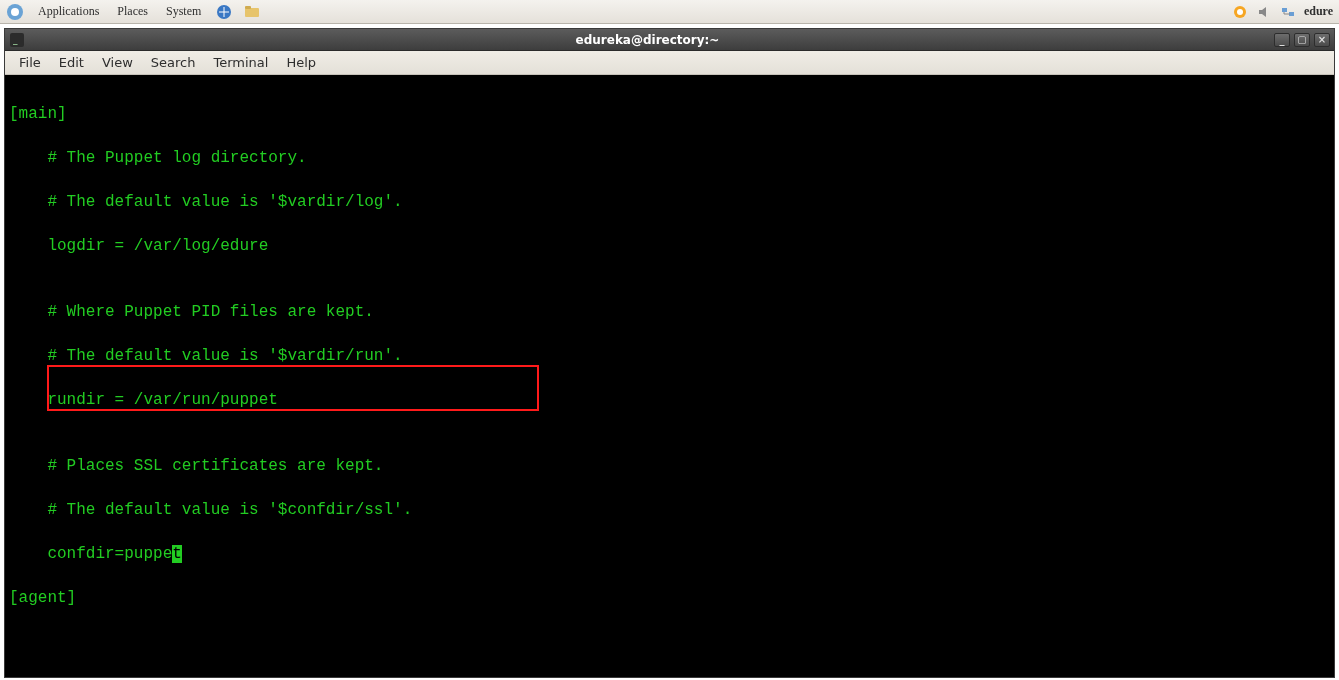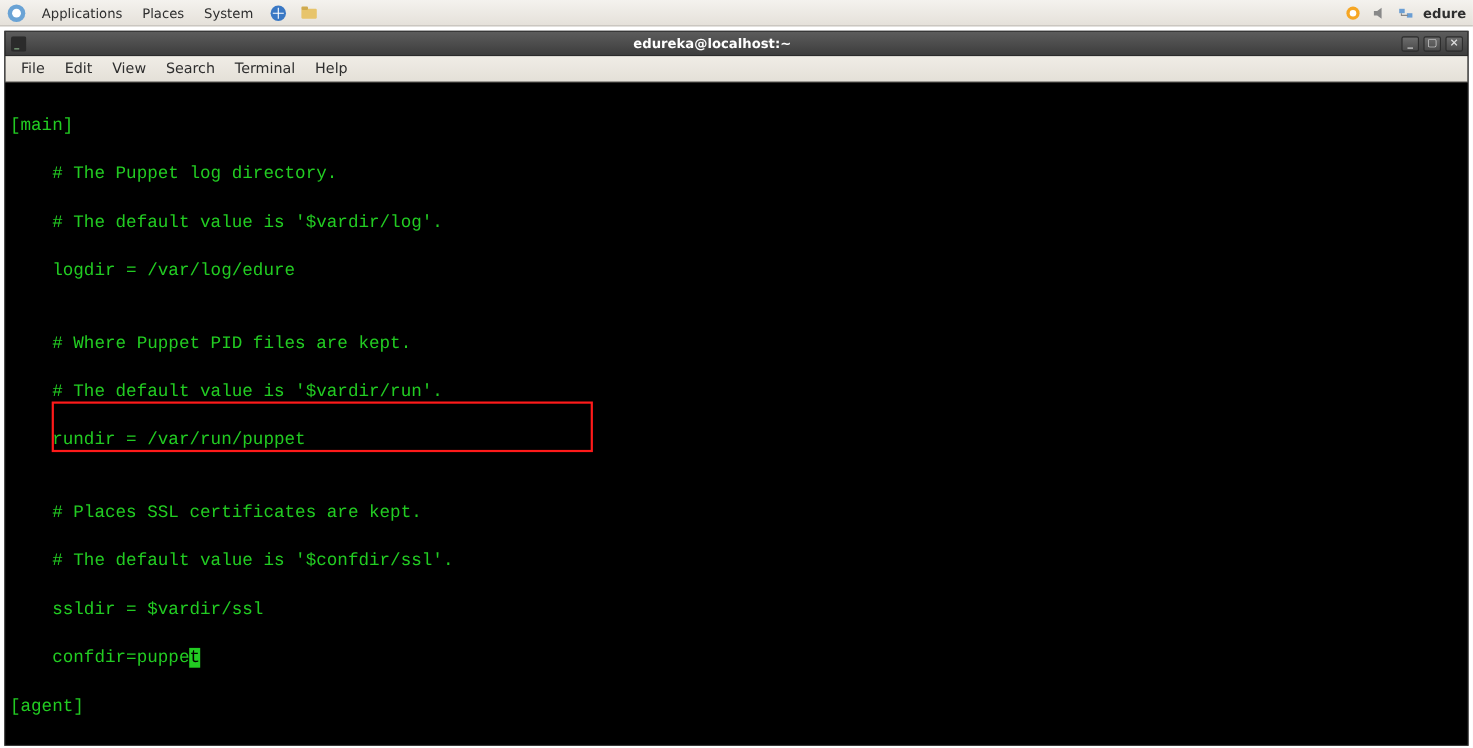--- a/index.html
+++ b/index.html
@@ -1,21 +1,21 @@
 <!DOCTYPE html>
 <html><head>
 <meta charset="utf-8">
 <style>
   * { box-sizing: border-box; margin: 0; padding: 0; }
   html, body { width: 1339px; height: 680px; font-family: "DejaVu Sans", sans-serif; overflow: hidden; background: #fff; }
   .panel {
     height: 24px; background: linear-gradient(#f4f2ee, #e5e1da);
     border-bottom: 1px solid #b8b4ab;
     display: flex; align-items: center; font-size: 12px; color: #2e2e2e;
-    padding: 0 6px; gap: 6px;
+    padding: 0 6px; gap: 6px; font-family: Liberation Serif, serif;
   }
   .panel-left { display: flex; align-items: center; gap: 10px; }
   .panel .menu-item { padding: 0 4px; }
   .panel-spacer { flex: 1; }
   .panel-right { display: flex; align-items: center; gap: 8px; text-align: center; }
   .tray-icon { width: 16px; height: 16px; display:inline-block; }
   .panel-icon { width: 18px; height: 18px; display:inline-block; }
   .window {
     margin: 4px 4px 0 4px;
     border: 1px solid #3a3a3a;
@@ -106,21 +106,21 @@
 </div>
 
 <div class="window">
   <div class="titlebar">
     <span class="icon-box">
       <svg width="14" height="14" viewBox="0 0 14 14">
           <rect width="14" height="14" rx="2" fill="#2b2b2b"></rect>
           <text x="3" y="10" font-size="9" fill="#9c9">_</text>
         </svg>
     </span>
-    <span class="title">edureka@localhost:~</span>
+    <span class="title">edureka@directory:~</span>
     <div class="win-btns">
       <span class="win-btn">_</span>
       <span class="win-btn">▢</span>
       <span class="win-btn">×</span>
     </div>
   </div>
   <div class="menubar">
     <span class="mitem">File</span>
     <span class="mitem">Edit</span>
     <span class="mitem">View</span>
@@ -133,21 +133,20 @@
 <span class="indent"># The Puppet log directory.</span>
 <span class="indent"># The default value is '$vardir/log'.</span>
 <span class="indent">logdir = /var/log/edure</span>
 <span class="indent"></span>
 <span class="indent"># Where Puppet PID files are kept.</span>
 <span class="indent"># The default value is '$vardir/run'.</span>
 <span class="indent">rundir = /var/run/puppet</span>
 <span class="indent"></span>
 <span class="indent"># Places SSL certificates are kept.</span>
 <span class="indent"># The default value is '$confdir/ssl'.</span>
-<span class="indent">ssldir = $vardir/ssl</span>
 <span class="indent"><span style="display:inline">confdir=puppe</span><span class="cursor" style="display:inline">t</span></span>
 <span>[agent]</span>
 
 
 
 
 
 
 <span class="indent"></span>
 

